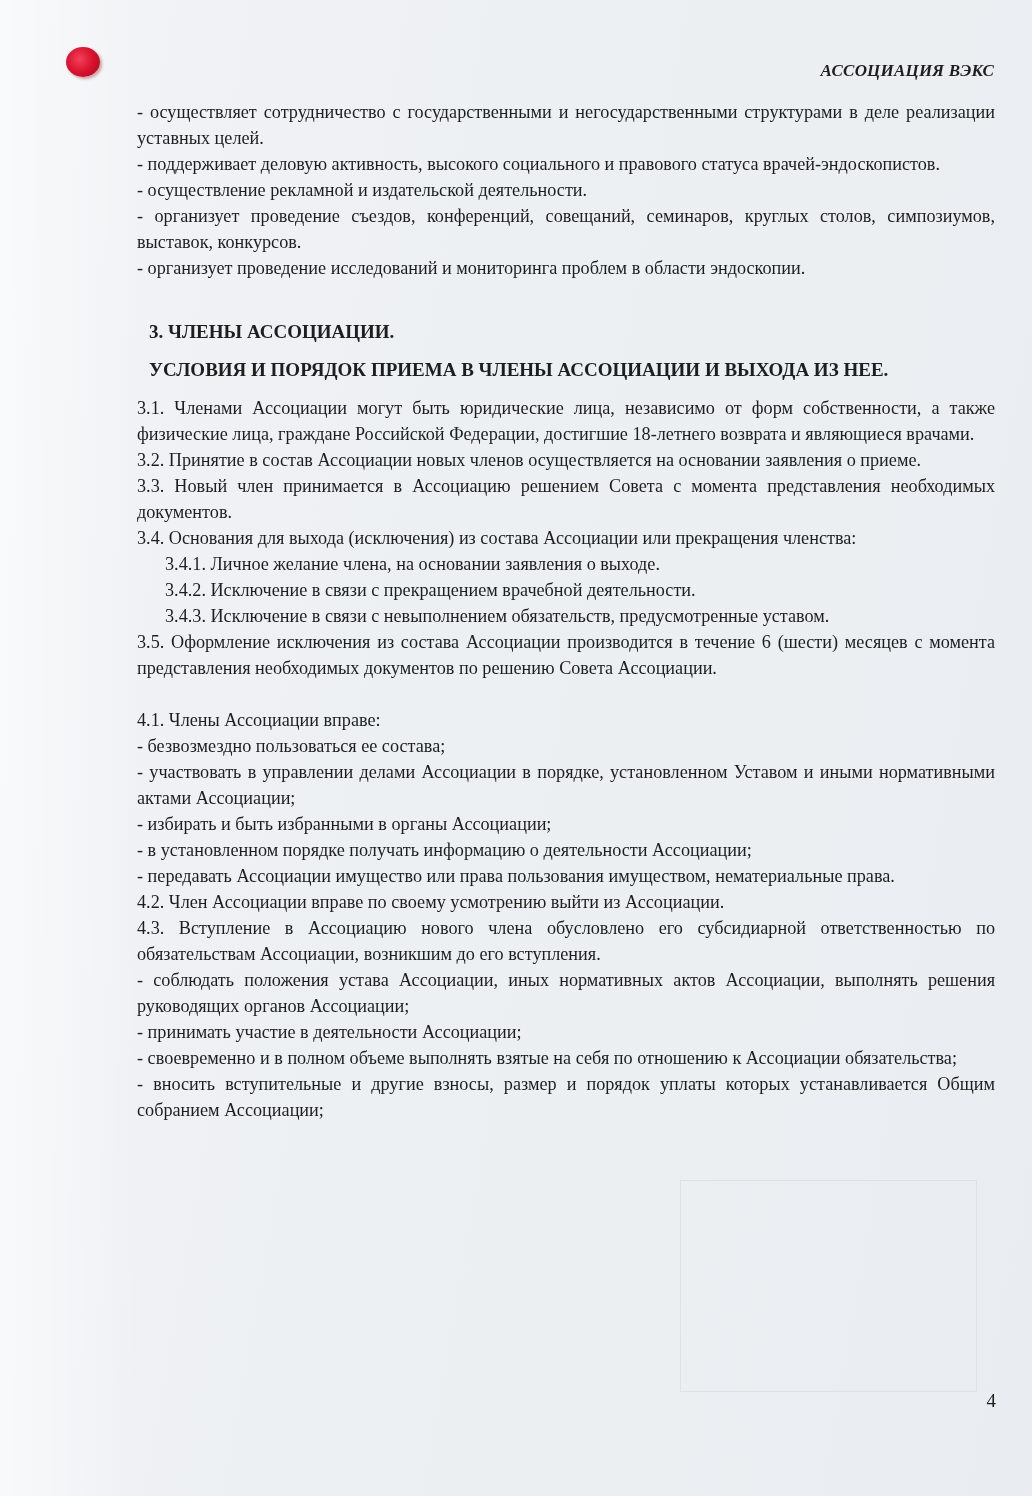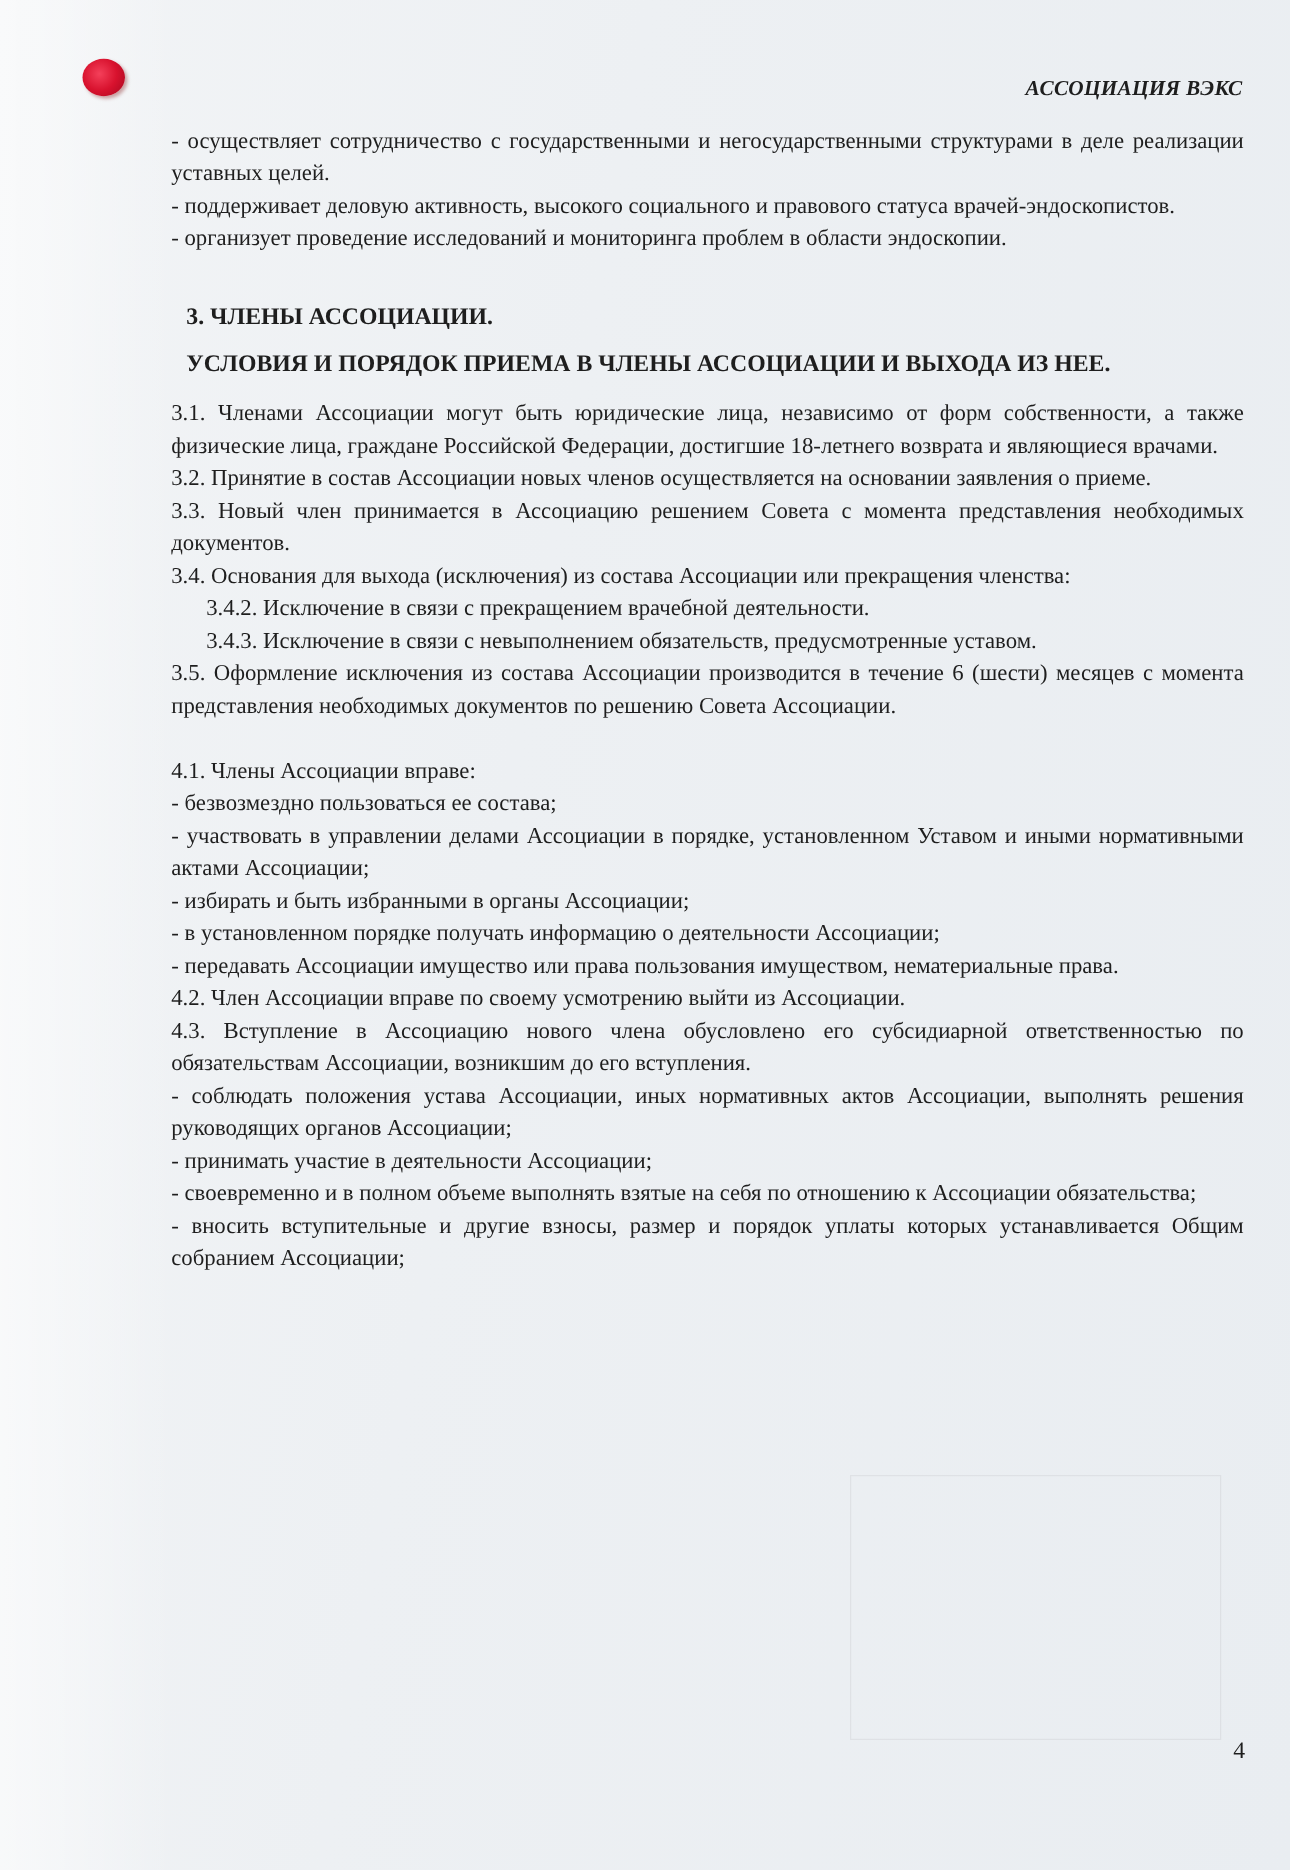--- a/index.html
+++ b/index.html
@@ -50,30 +50,33 @@
 <div class="page">
   <div class="fold"></div>
   <div class="ghost"></div>
   <div class="pin"></div>
 
   <div class="header">АССОЦИАЦИЯ ВЭКС</div>
 
   <div class="content">
     <p class="p">- осуществляет сотрудничество с государственными и негосударственными структурами в деле реализации уставных целей.</p>
     <p class="p">- поддерживает деловую активность, высокого социального и правового статуса врачей-эндоскопистов.</p>
+    <p class="p">- осуществление рекламной и издательской деятельности.</p>
+    <p class="p">- организует проведение съездов, конференций, совещаний, семинаров, круглых столов, симпозиумов, выставок, конкурсов.</p>
     <p class="p">- организует проведение исследований и мониторинга проблем в области эндоскопии.</p>
 
     <div class="gap"></div>
 
     <p class="h">3. ЧЛЕНЫ АССОЦИАЦИИ.</p>
     <p class="h">УСЛОВИЯ И ПОРЯДОК ПРИЕМА В ЧЛЕНЫ АССОЦИАЦИИ И ВЫХОДА ИЗ НЕЕ.</p>
     <p class="p">3.1. Членами  Ассоциации  могут  быть юридические лица, независимо от форм собственности, а также физические лица, граждане Российской Федерации, достигшие 18-летнего возврата и являющиеся врачами.</p>
     <p class="p">3.2. Принятие в состав Ассоциации новых членов осуществляется на основании заявления о приеме.</p>
     <p class="p">3.3. Новый член принимается в Ассоциацию решением Совета с момента  представления необходимых документов.</p>
     <p class="p">3.4. Основания для выхода (исключения) из состава Ассоциации или прекращения членства:</p>
+    <p class="p indent">3.4.1. Личное желание члена, на основании заявления о выходе.</p>
     <p class="p indent">3.4.2. Исключение в связи с прекращением врачебной деятельности.</p>
     <p class="p indent">3.4.3. Исключение в связи с невыполнением обязательств, предусмотренные уставом.</p>
     <p class="p">3.5. Оформление исключения из состава Ассоциации производится в течение 6 (шести) месяцев с момента представления необходимых документов по решению Совета Ассоциации.</p>
 
     <div class="gap"></div>
 
     <p class="p">4.1. Члены Ассоциации вправе:</p>
     <p class="p">- безвозмездно пользоваться ее состава;</p>
     <p class="p">- участвовать в управлении делами Ассоциации в порядке, установленном Уставом и иными нормативными актами Ассоциации;</p>
     <p class="p">- избирать и быть избранными в органы Ассоциации;</p>

